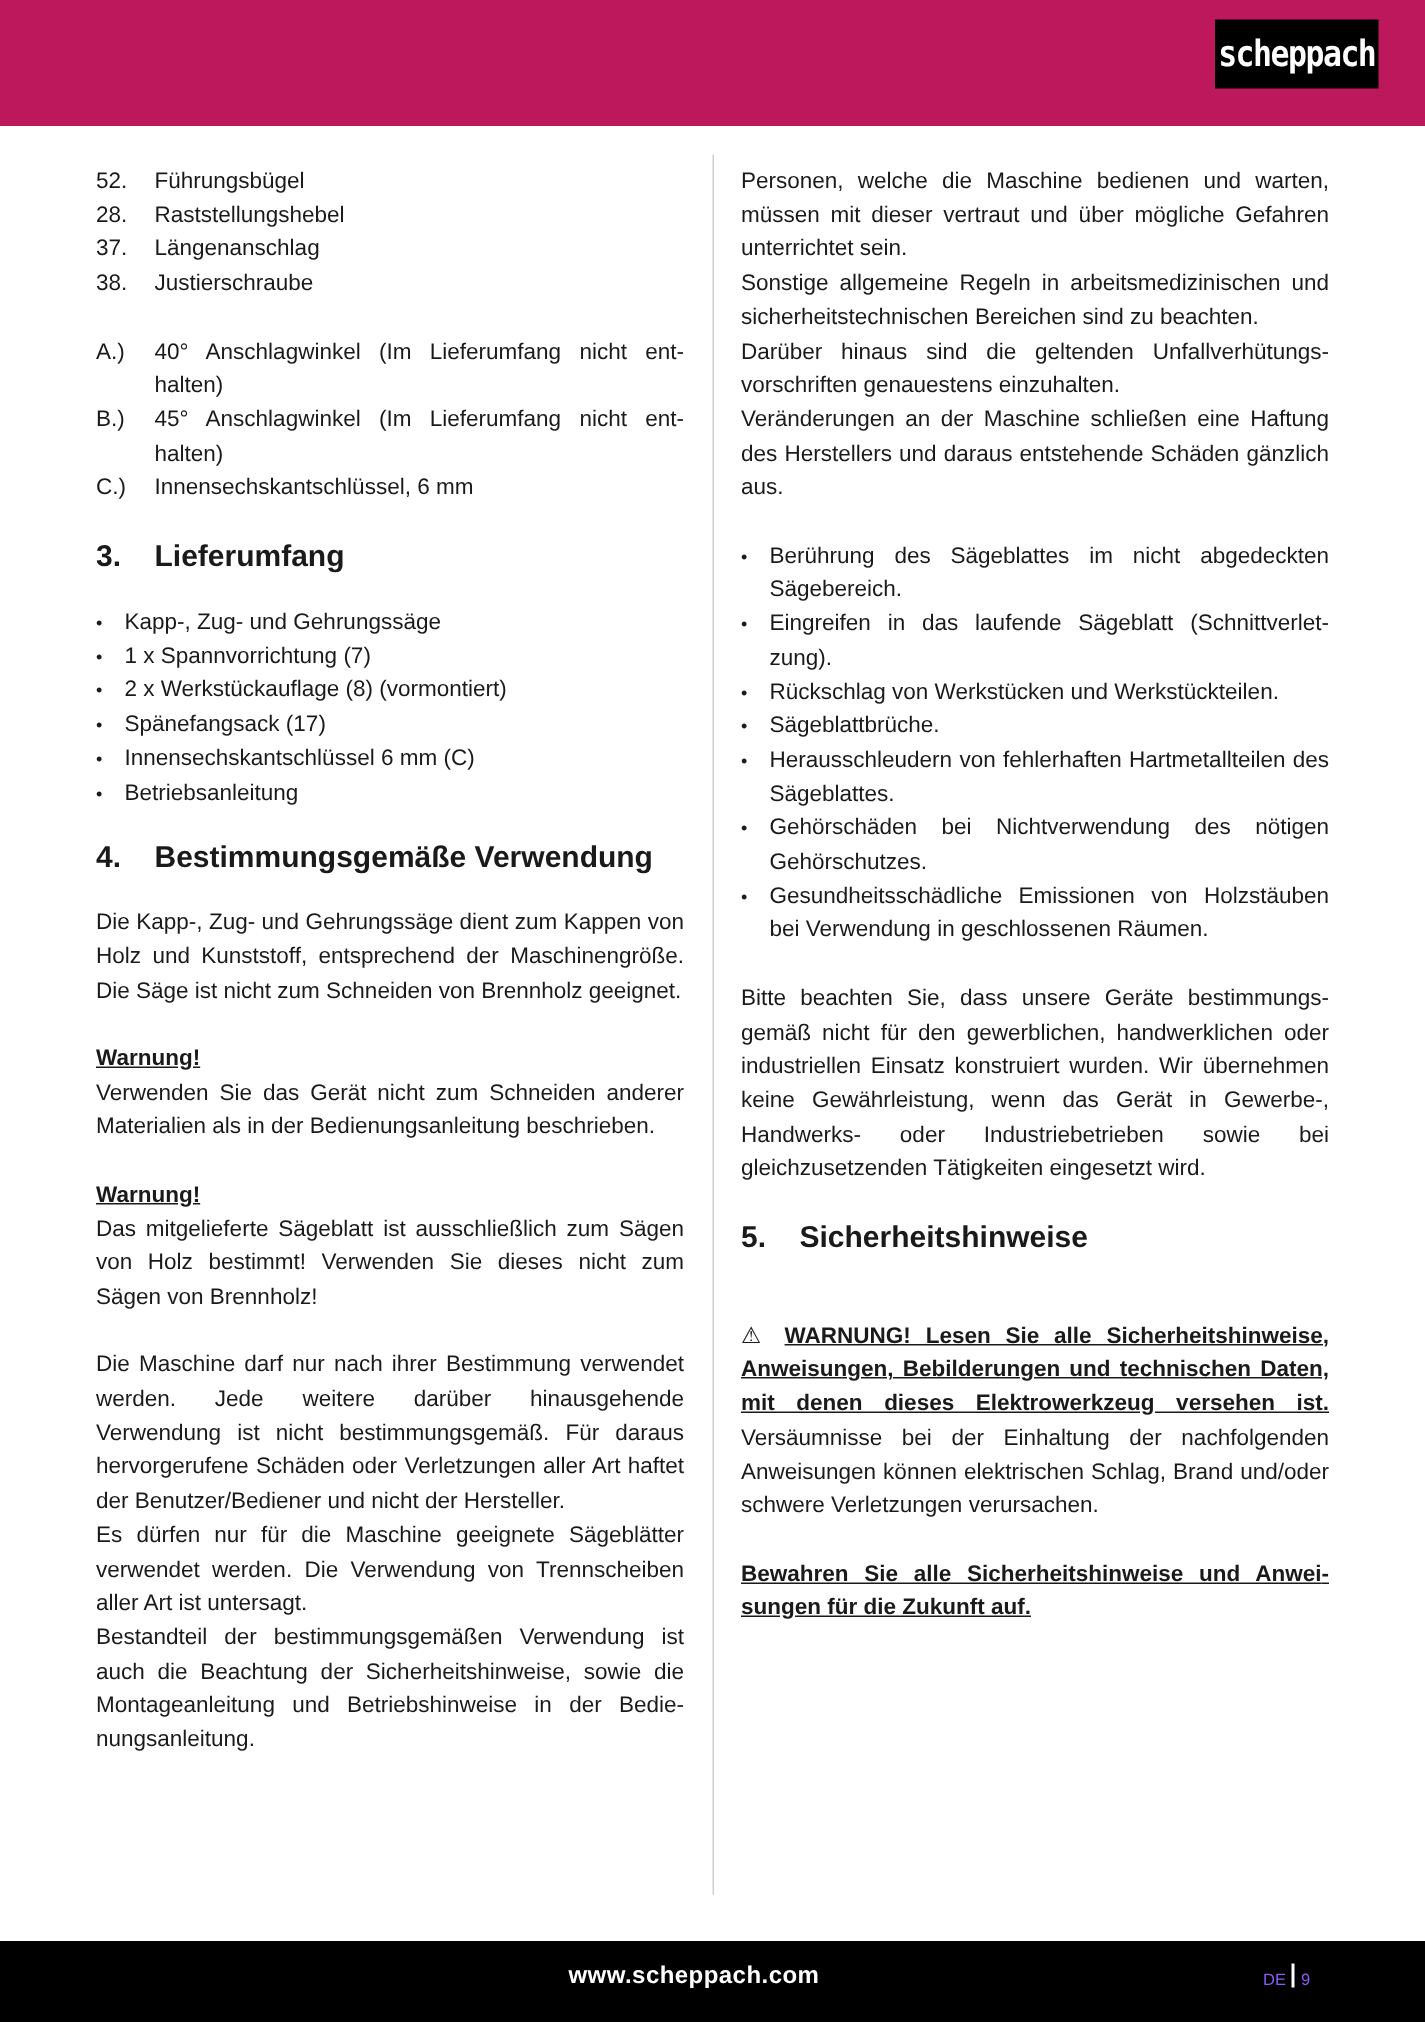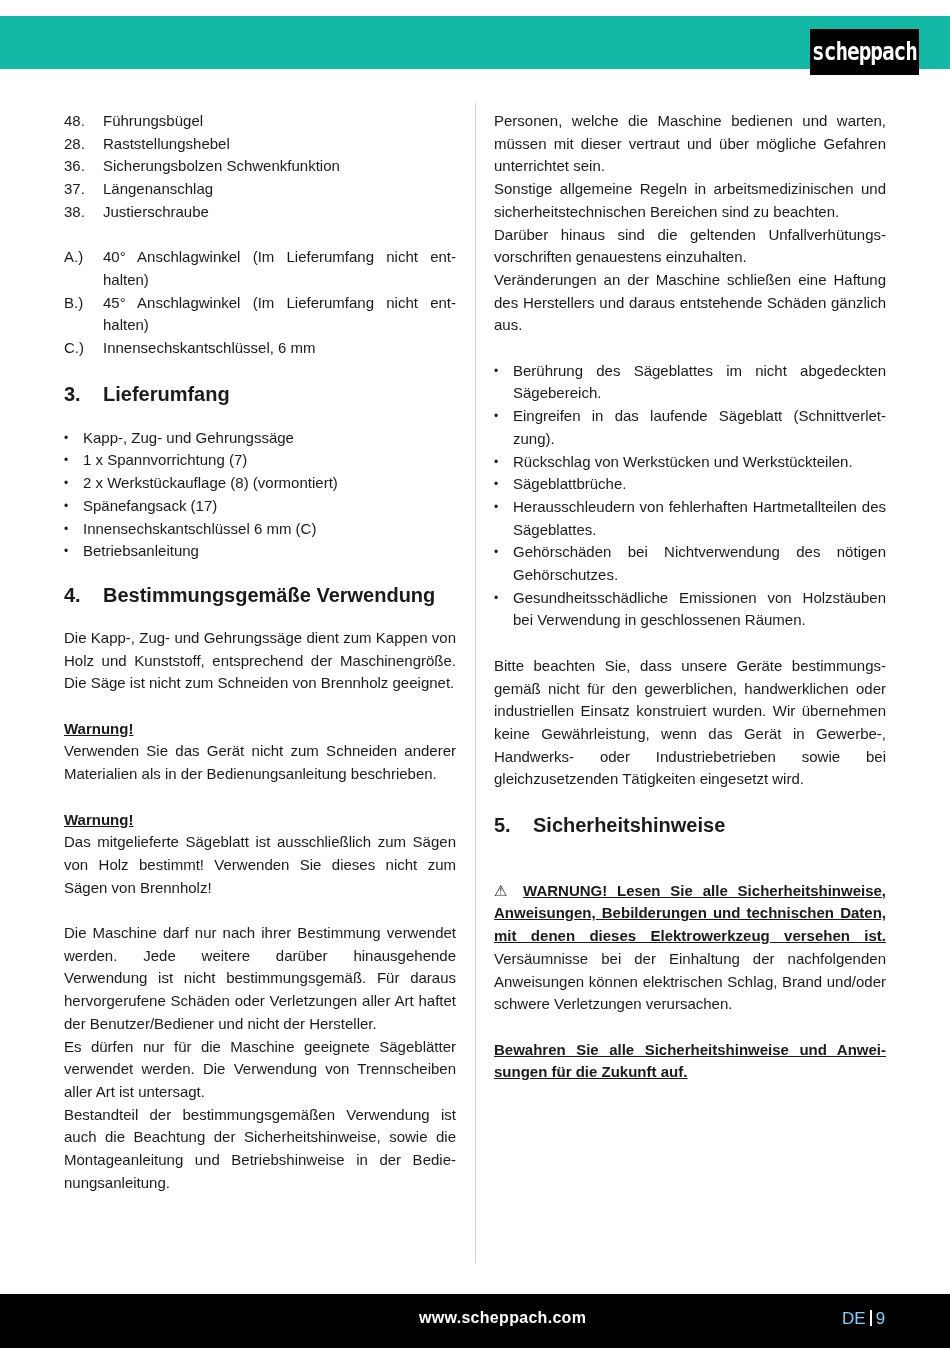--- a/index.html
+++ b/index.html
@@ -1,21 +1,21 @@
 <!DOCTYPE html>
 <html><head>
 <meta charset="utf-8">
 <style>
   html, body { margin:0; padding:0; }
   body {
     width:950px; height:1348px; position:relative; overflow:hidden;
     background:#ffffff; color:#1a1a1a;
     font-family:"Liberation Sans", sans-serif; font-size:15px;
   }
-  .header-band { position:absolute; left:0; top:16px; width:950px; height:53px; background:#14b8a6; }
+  .header-band { position:absolute; left:0; top:0; width:950px; height:84px; background:#be185d; }
   .logo {
     position:absolute; left:810px; top:16px; width:109px; height:40px;
     background:#000; color:#fff; display:flex; align-items:center; justify-content:center;
     font-family:"DejaVu Sans Mono", monospace; font-weight:bold; font-size:21px;
     letter-spacing:-1px; transform:scaleY(1.15);
   }
   .col { position:absolute; top:110px; width:392px; line-height:22.7px; }
   .col-left { left:64px; }
   .col-right { left:494px; }
   .divider { position:absolute; left:475px; top:103px; width:1px; height:1160px; background:#d0d0d0; }
@@ -26,46 +26,42 @@
   .gap { height:22.7px; }
   h2 { margin:0; font-size:20px; font-weight:bold; display:flex; line-height:28px; }
   h2 .hn { width:39px; flex:none; }
   .bul { margin:0; padding:0; list-style:none; }
   .bul li { display:flex; }
   .bul .b { width:19px; flex:none; font-size:12px; padding-left:0px; }
   .bul .t { flex:1; text-align:justify; }
   p { margin:0; text-align:justify; }
   .bold { font-weight:bold;text-decoration:underline; }
   .footer { position:absolute; left:0; top:1294px; width:950px; height:54px; background:#000; }
-  .footer-url { position:absolute; left:379px; top:15px; color:#fff; font-size:16px; font-weight:bold; letter-spacing:0.3px;margin-left:40px; }
-  .footer-page { position:absolute; left:842px; top:15px; color:#7dd3fc; font-size:17px; }
+  .footer-url { position:absolute; left:379px; top:15px; color:#fff; font-size:16px; font-weight:bold; letter-spacing:0.3px; }
+  .footer-page { position:absolute; left:842px; top:15px; color:#8b5cf6; font-size:11px; }
   .footer-page .sep { display:inline-block; width:2px; height:16px; background:#fff; margin:0 4px; vertical-align:-2px; }
 </style>
 </head>
 <body>
 
 <div class="header-band">
   <div class="logo">scheppach</div>
 </div>
 
 <div class="divider"></div>
 
 <div class="col col-left">
   <ul class="num-list">
     <li>
-        <span class="n">48.</span>
+        <span class="n">52.</span>
         <span class="t">Führungsbügel</span>
       </li>
     <li>
         <span class="n">28.</span>
         <span class="t">Raststellungshebel</span>
-      </li>
-    <li>
-        <span class="n">36.</span>
-        <span class="t">Sicherungsbolzen Schwenkfunktion</span>
       </li>
     <li>
         <span class="n">37.</span>
         <span class="t">Längenanschlag</span>
       </li>
     <li>
         <span class="n">38.</span>
         <span class="t">Justierschraube</span>
       </li>
   </ul>

